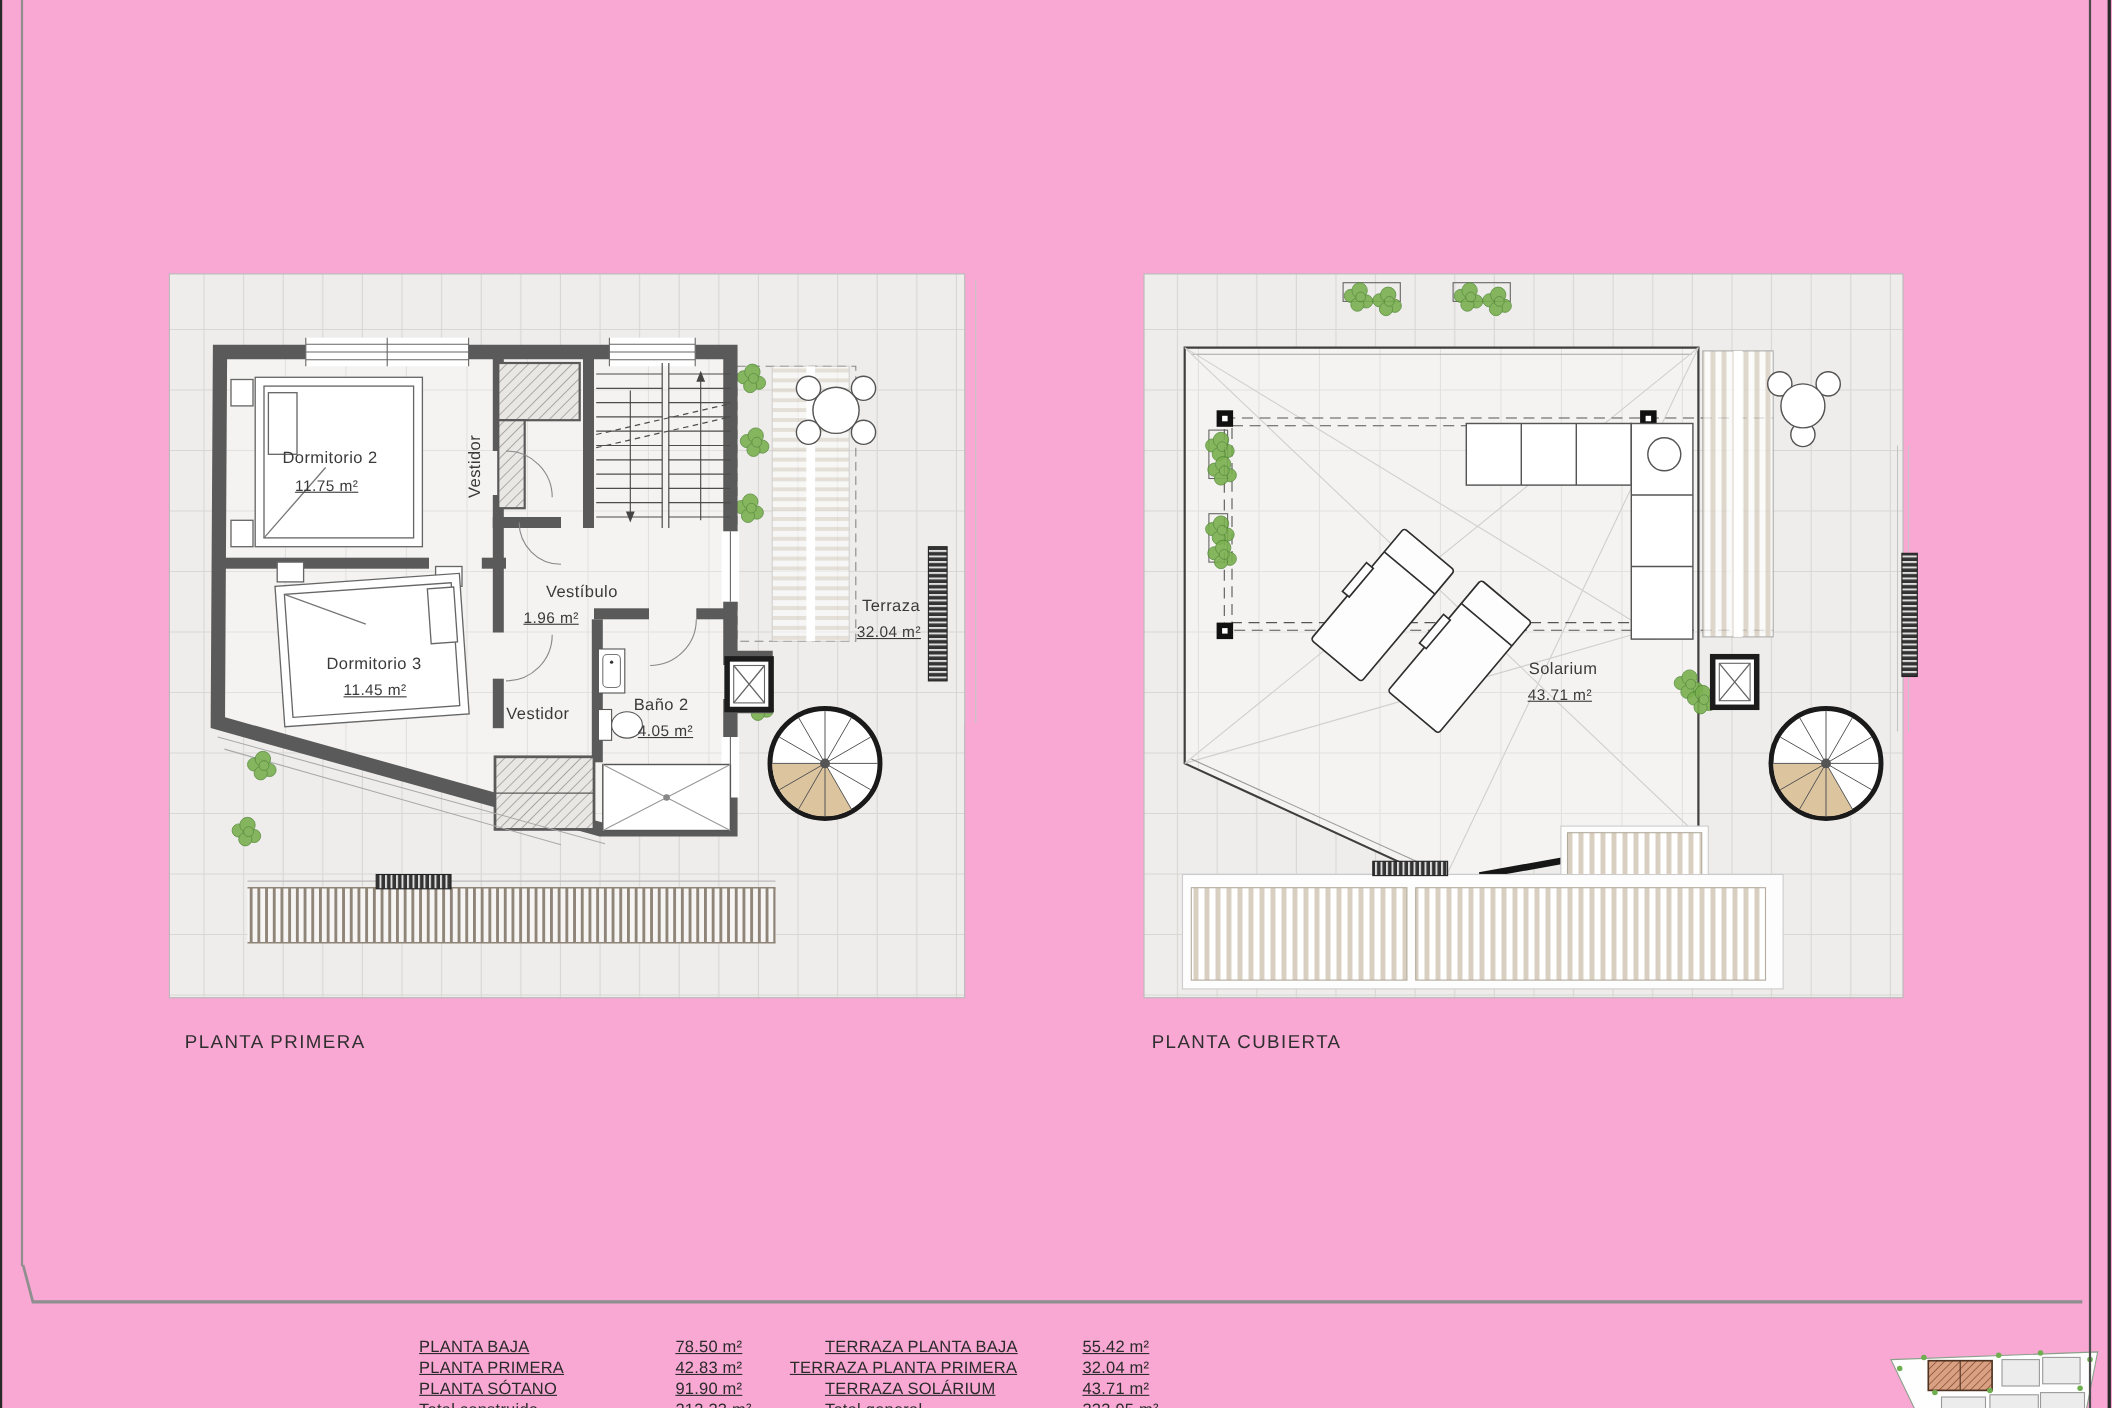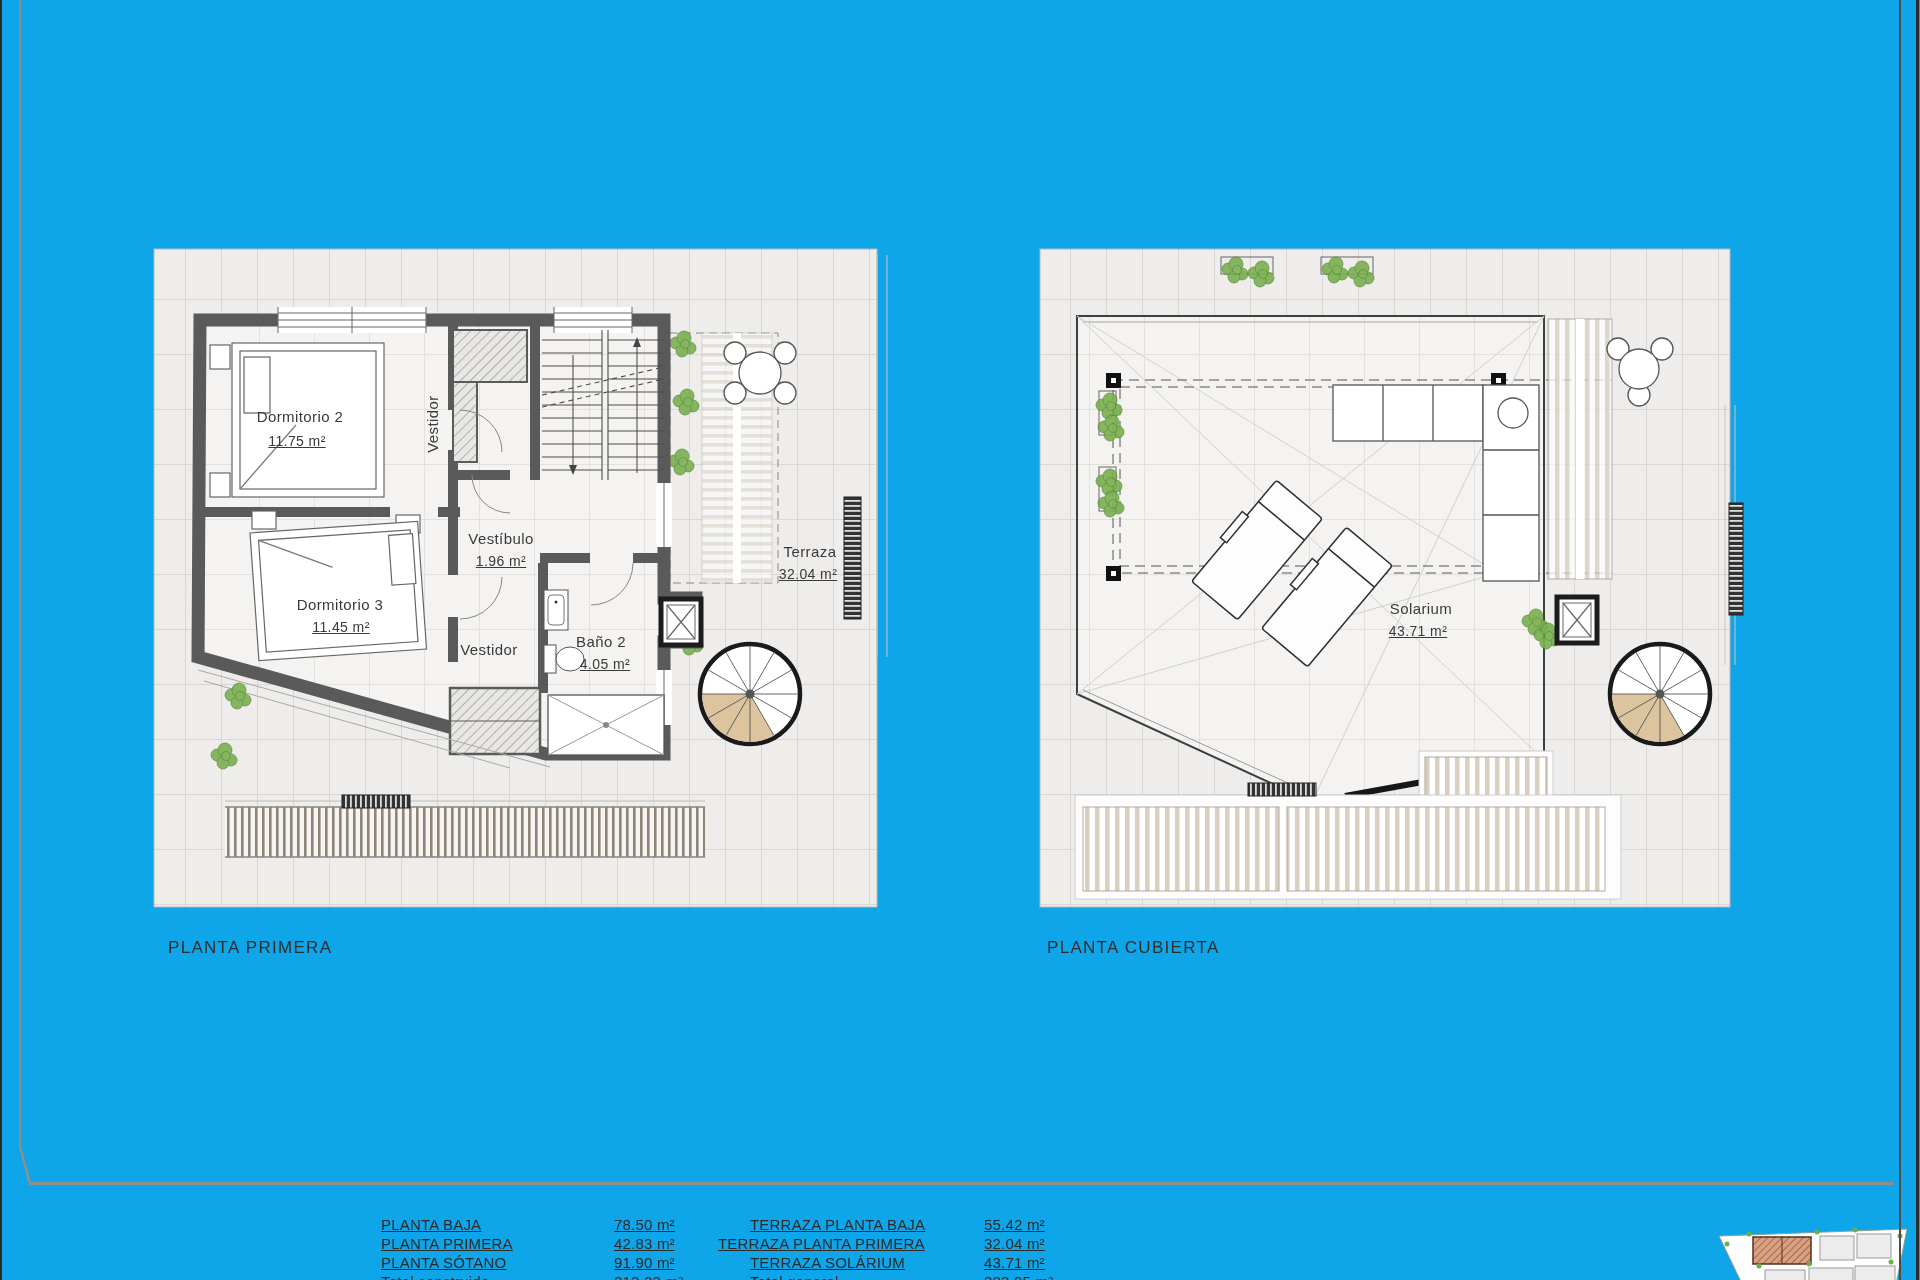--- a/index.html
+++ b/index.html
@@ -1,16 +1,16 @@
 <!DOCTYPE html>
 <html><head>
 <meta charset="utf-8">
 <style>
   html,body{margin:0;padding:0;background:#ffffff;}
-  .page{position:relative;width:1920px;height:1280px;overflow:hidden;background:#0ea5e9;
+  .page{position:relative;width:1920px;height:1280px;overflow:hidden;background:#f9a8d4;
         font-family:"Liberation Sans", sans-serif;}
   .page svg{position:absolute;}
   .lbl{position:absolute;transform:translate(-50%,-50%);font-size:15px;color:#3a3a3a;
        white-space:nowrap;letter-spacing:0.4px;}
   .lbl.area{font-size:14px;text-decoration:underline;}
   .lbl.vert{transform:translate(-50%,-50%) rotate(-90deg);}
   .plan-title{position:absolute;transform:translateY(-50%);font-size:17px;color:#2f2f2f;
        letter-spacing:1.3px;white-space:nowrap;}
   .trow{position:absolute;font-size:15px;color:#2b2b2b;letter-spacing:0.2px;white-space:nowrap;text-decoration:underline;}
   .edge{position:absolute;}
@@ -316,21 +316,21 @@
       <circle cx="54" cy="44" r="2.5"></circle>
         <circle cx="186" cy="40" r="2.5"></circle>
     </g>
   </svg>
 
   <div class="lbl" style="left:300px;top:416px">Dormitorio 2</div>
   <div class="lbl area" style="left:297px;top:441px">11.75 m²</div>
   <div class="lbl" style="left:340px;top:604px">Dormitorio 3</div>
   <div class="lbl area" style="left:341px;top:627px">11.45 m²</div>
   <div class="lbl vert" style="left:432px;top:424px">Vestidor</div>
-  <div class="lbl" style="left:501px;top:538px">Vestíbulo</div>
+  <div class="lbl" style="left:529px;top:538px">Vestíbulo</div>
   <div class="lbl area" style="left:501px;top:561px">1.96 m²</div>
   <div class="lbl" style="left:489px;top:649px">Vestidor</div>
   <div class="lbl" style="left:601px;top:641px">Baño 2</div>
   <div class="lbl area" style="left:605px;top:664px">4.05 m²</div>
   <div class="lbl" style="left:810px;top:551px">Terraza</div>
   <div class="lbl area" style="left:808px;top:574px">32.04 m²</div>
 
   <div class="lbl" style="left:1421px;top:608px">Solarium</div>
   <div class="lbl area" style="left:1418px;top:631px">43.71 m²</div>
 

